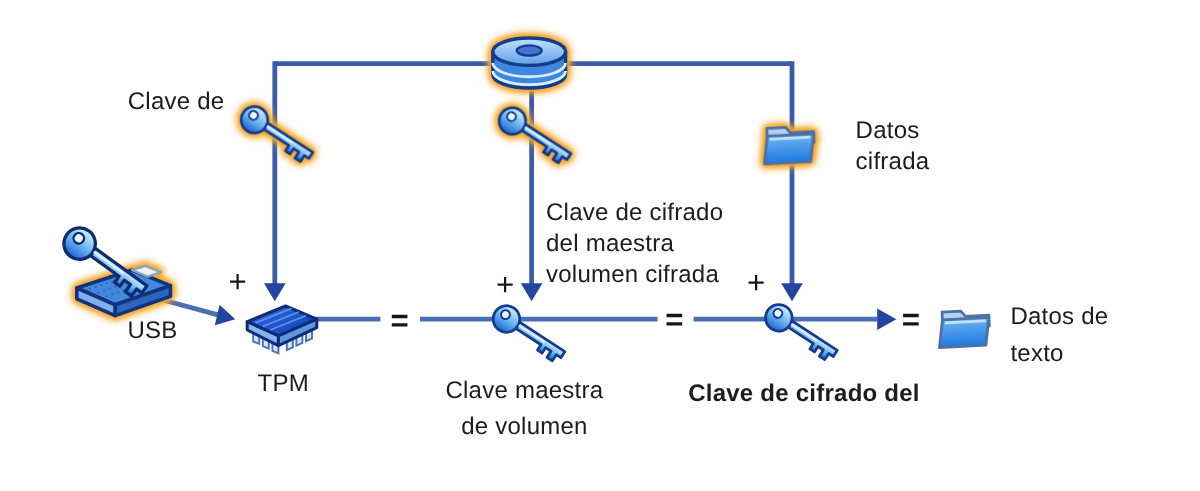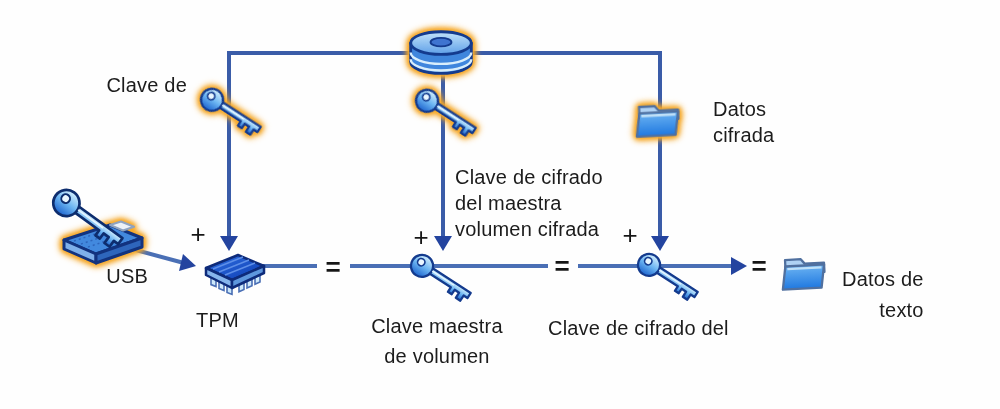--- a/index.html
+++ b/index.html
@@ -202,32 +202,32 @@
     <div>volumen cifrada</div>
   </div>
 
   <div class="lbl" style="left:696px; top:96px;margin-left:17px;">
     <div>Datos</div>
     <div>cifrada</div>
   </div>
 
   <div class="lbl" style="left:72px; top:263px; width:76px; text-align:right;">USB</div>
 
-  <div class="lbl" style="left:196px; top:307px; width:80px; text-align:left;">TPM</div>
+  <div class="lbl" style="left:196px; top:307px; width:80px; text-align:center;">TPM</div>
 
   <div class="lbl" style="left:337px; top:311px; width:200px; text-align:center; line-height:30px;">
     <div>Clave maestra</div>
     <div>de volumen</div>
   </div>
 
-  <div class="lbl" style="left:548px; top:311px; width:244px; text-align:left; line-height:34px;">
+  <div class="lbl" style="left:548px; top:311px; width:244px; text-align:center; line-height:34px;font-weight:bold;">
     <div>Clave de cifrado del</div>
   </div>
 
-  <div class="lbl" style="left:842px; top:264px; line-height:31px;text-align:right;">
+  <div class="lbl" style="left:842px; top:249px; line-height:31px;">
     <div>Datos de</div>
     <div>texto</div>
   </div>
 
   <div class="op" style="left:182px; top:219px;">+</div>
   <div class="op" style="left:405px; top:222px;">+</div>
   <div class="op" style="left:614px; top:220px;">+</div>
   <div class="op eq" style="left:317px; top:252px;">=</div>
   <div class="op eq" style="left:546px; top:251px;">=</div>
   <div class="op eq" style="left:743px; top:251px;">=</div>

